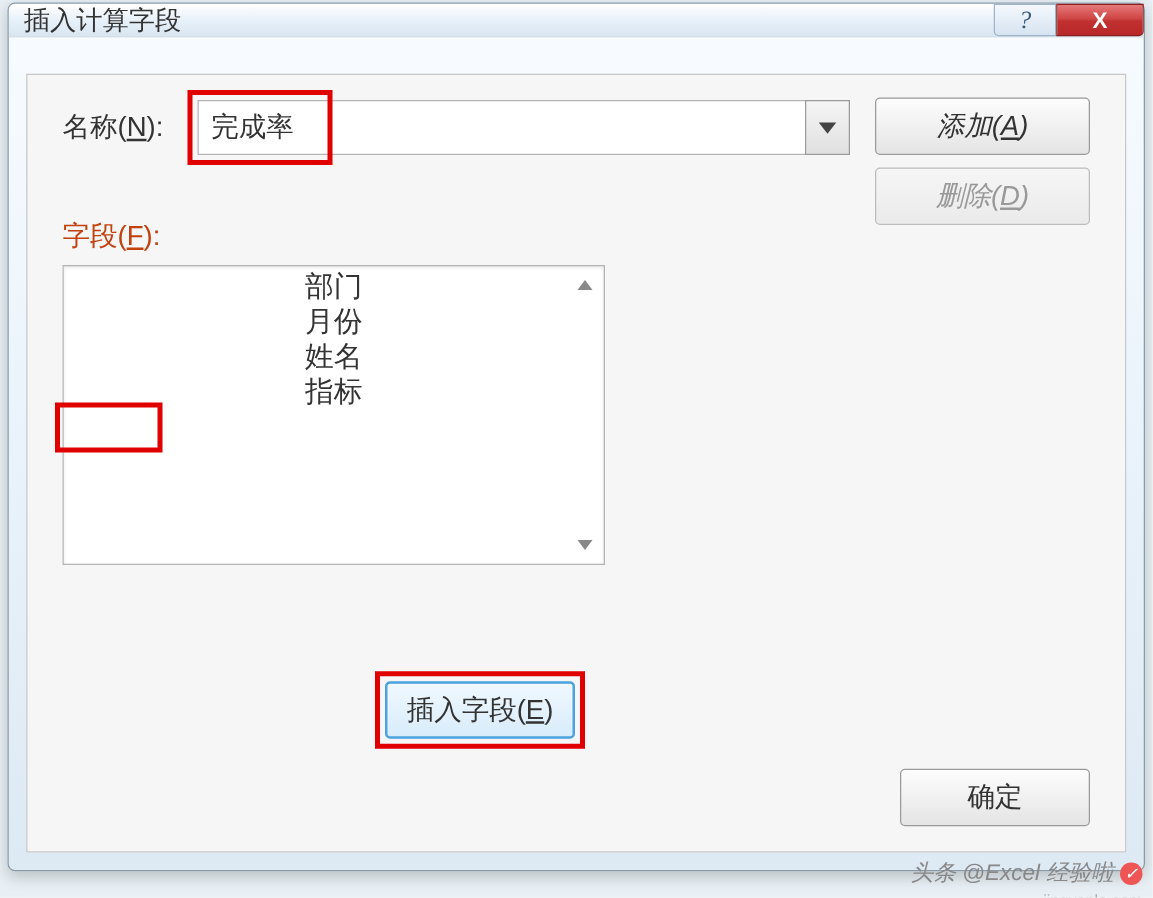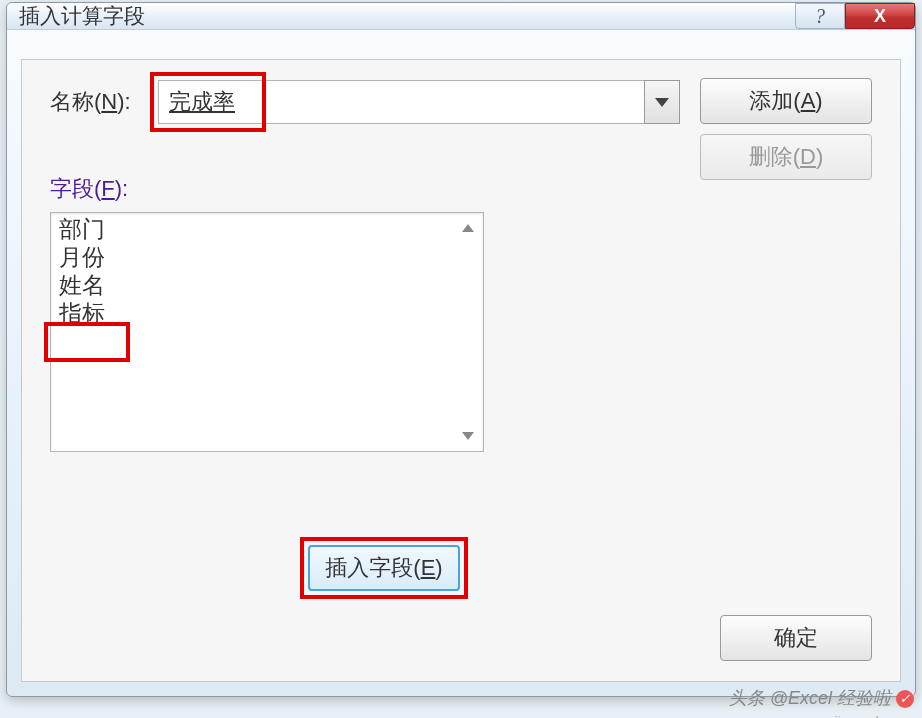--- a/index.html
+++ b/index.html
@@ -94,21 +94,20 @@
     }
     .combo-input {
       width: 100%;
       height: 44px;
       border: 1px solid #b4b4b4;
       background: #fff;
       font-size: 22px;
       padding: 0 10px;
       color: #333;
       font-family: inherit;
-      text-decoration: underline;
     }
     .red-highlight {
       position: absolute;
       left: -8px;
       top: -8px;
       width: 116px;
       height: 60px;
       border: 4px solid #e00000;
       pointer-events: none;
     }
@@ -146,45 +145,47 @@
       width: 172px;
       height: 46px;
       font-size: 22px;
       border: 1px solid #999;
       border-radius: 4px;
       background: linear-gradient(180deg, #fdfdfd 0%, #e4e4e4 100%);
       color: #333;
       display: flex;
       align-items: center;
       justify-content: center;
+      font-style: italic;
     }
     .add-btn-pos { top: 18px; right: 28px; position: absolute; }
     .del-btn-pos { top: 74px; right: 28px; position: absolute; color: #999; border-color: #bbb; background: linear-gradient(180deg, #f6f6f6 0%, #eaeaea 100%); }
     .fields-label {
       font-size: 22px;
-      color: #4c1d95;
+      color: #c2410c;
       margin-top: 50px;
       margin-bottom: 8px;
       display: block;
     }
     .listbox-wrap {
       position: relative;
       width: 434px;
     }
     .listbox {
       width: 434px;
       height: 240px;
       background: #fff;
       border: 1px solid #b4b4b4;
       box-shadow: inset 0 1px 3px rgba(0,0,0,0.1);
       position: relative;
       overflow: hidden;
     }
     .listbox-items {
       padding: 2px 0;
+      text-align: center;
     }
     .list-item {
       font-size: 23px;
       padding: 0 8px;
       height: 28px;
       line-height: 28px;
       color: #333;
     }
     .list-item.selected {
       background: #2d89ef;

